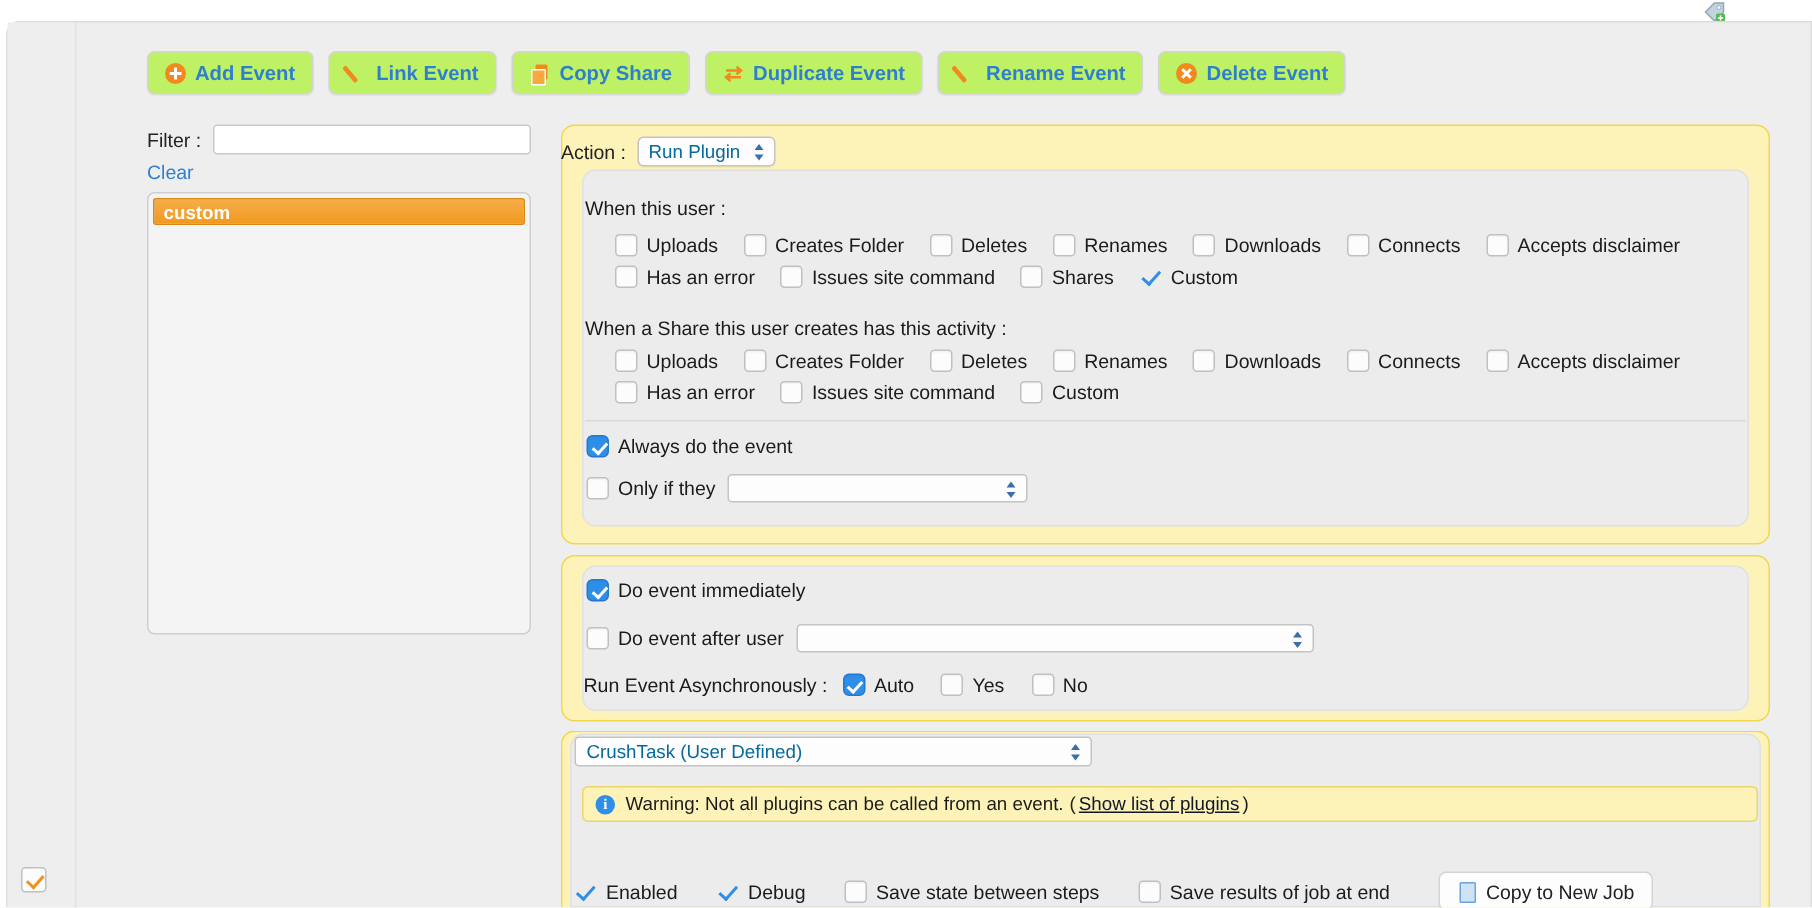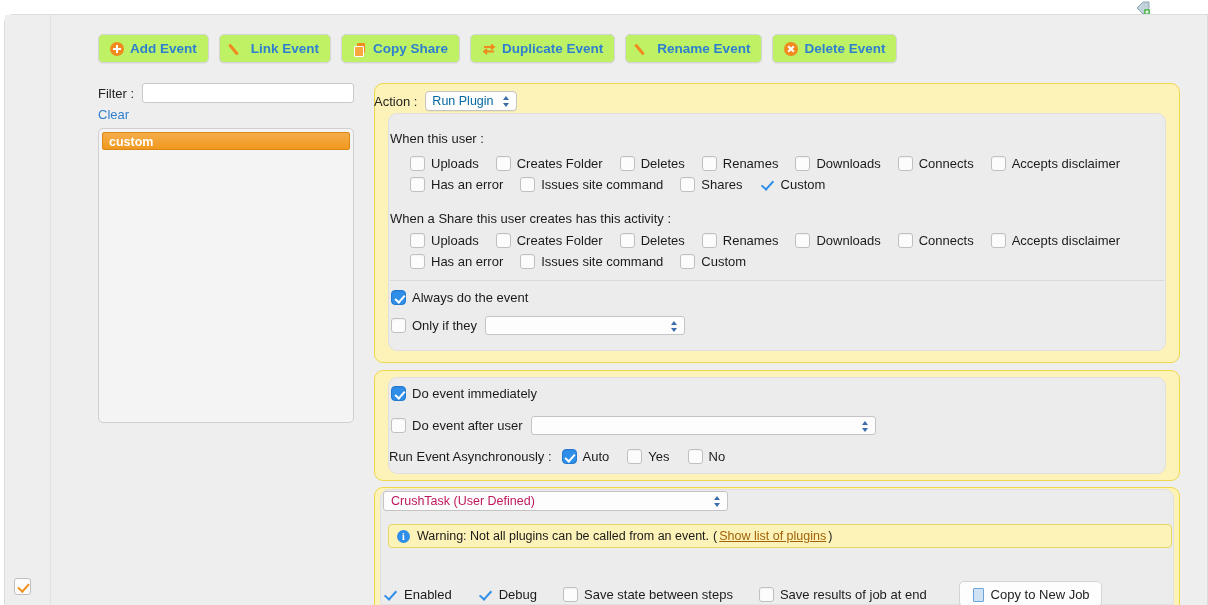--- a/index.html
+++ b/index.html
@@ -323,21 +323,21 @@
     color: #1b1b1b;
   }
   .info-ico {
     width: 13px; height: 13px; border-radius: 50%;
     background: #2f8fe8;
     color: #fff; font-size: 10px; font-weight: bold;
     display: flex; align-items: center; justify-content: center;
     font-family: "Liberation Serif", serif;
     flex: 0 0 13px;
   }
-  .warn-link { text-decoration: underline; cursor: pointer; color: #a16207; }
+  .warn-link { text-decoration: underline; cursor: pointer; color: #0f172a; }
 
   
   .bottom-row {
     position: absolute;
     left: 383px; top: 583px;
     display: flex; align-items: center;
     height: 22px;
     font-size: 13px;
     color: #1b1b1b;
   }
@@ -604,21 +604,21 @@
     <span class="cb-item">
         <span class="cbox"></span>
         <span>No</span>
       </span>
   </div>
 
   <div class="ypanel p3"></div>
   <div class="gcard g3"></div>
 
   <div style="position:absolute;left:383px;top:491px;">
-    <span class="wide-sel" style="width:345px;height:20px;color:#be185d;">
+    <span class="wide-sel" style="width:345px;height:20px;color:#0369a1;">
       <span style="padding-left:7px;font-size:12.5px">CrushTask (User Defined)</span>
       <span class="arrows"></span>
     </span>
   </div>
 
   <div class="warnbar">
     <span class="info-ico">i</span>
     <span>Warning: Not all plugins can be called from an event.</span>
     <span style="margin-left:-3px">(</span>
     <span class="warn-link" style="margin-left:-5px">Show list of plugins</span>

